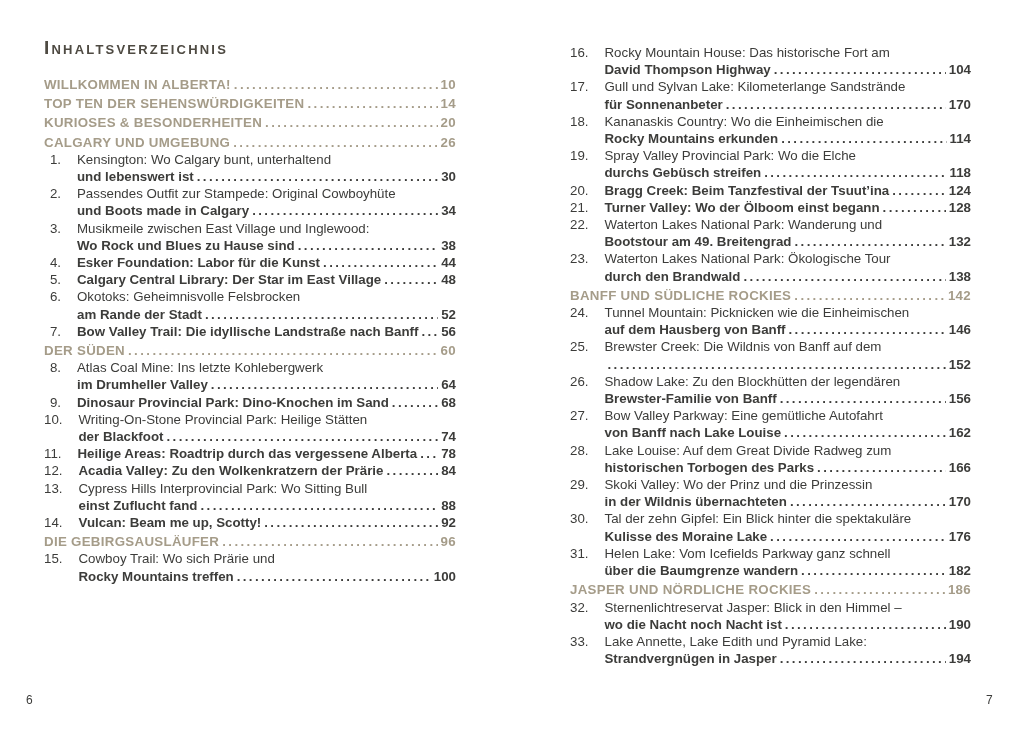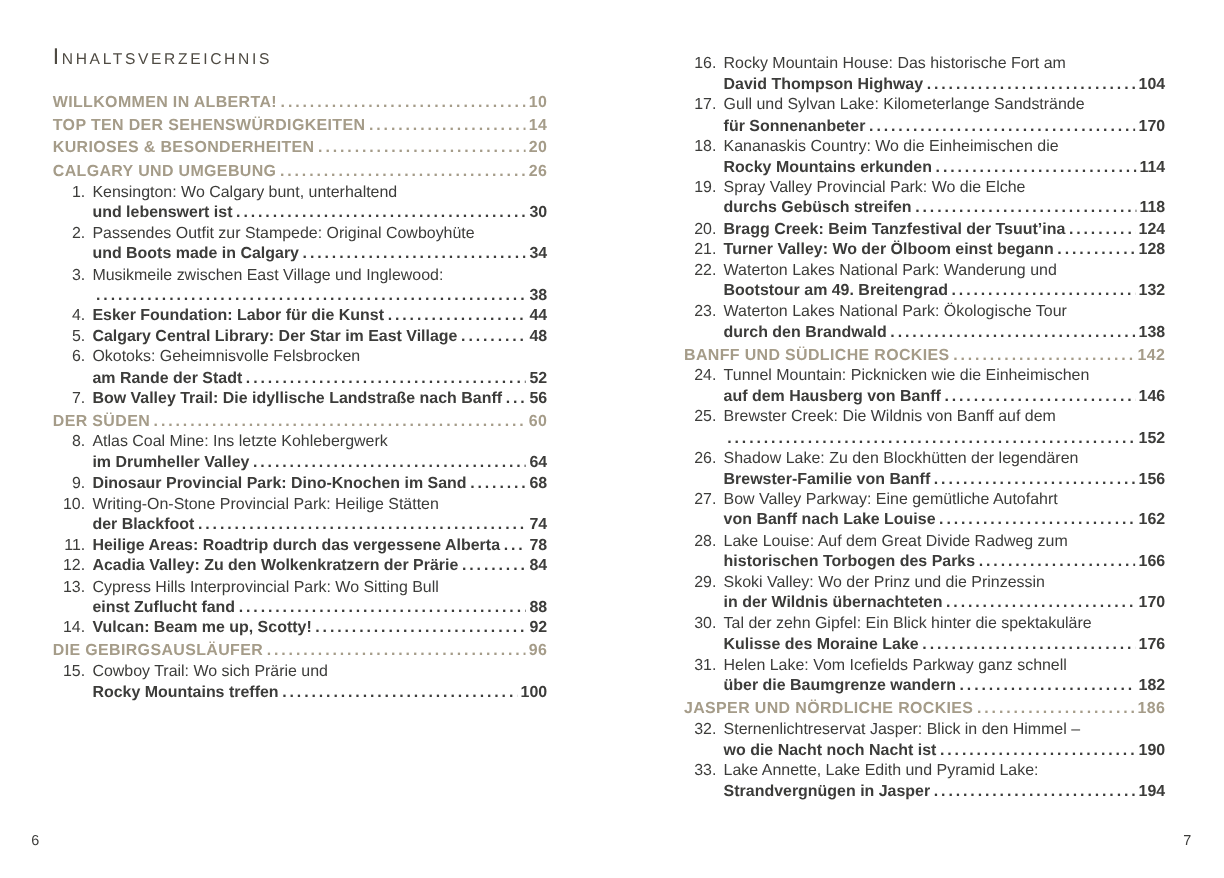--- a/index.html
+++ b/index.html
@@ -18,42 +18,42 @@
     position:relative;
     overflow:hidden;
   }
   .spread{position:absolute;inset:0;}
   .col{position:absolute;}
   .col-left{left:44px;top:36px;width:412px;}
   .col-right{left:570px;top:44px;width:401px;}
 
   .title{
     font-variant:small-caps;
-    font-weight:400;
+    font-weight:700;
     font-size:19px;
     line-height:24px;
     letter-spacing:2.2px;
     color:var(--c-title);
     margin-bottom:16px;
   }
 
   .line{display:flex;align-items:baseline;font-weight:bold;}
 
   .toc-heading{
     color:var(--c-heading);
     font-weight:bold;
     letter-spacing:0.3px;
     margin-top:2px;
   }
   .toc-heading .h-text{white-space:nowrap;}
 
   .toc-entry{display:flex;align-items:flex-start;}
   .num{
     flex:0 0 33px;
-    padding-right:6px;
+    padding-right:16px;
     text-align:right;
     white-space:nowrap;
   }
   .entry-body{flex:1 1 auto;min-width:0;}
   .e-line{white-space:nowrap;}
   .e-line.line{white-space:normal;}
   .e-text{white-space:nowrap;}
 
   .leader{
     flex:1 1 auto;
@@ -124,20 +124,21 @@
               <span class="leader"></span>
               <span class="pg">34</span>
             </div>
           </div>
         </div>
         <div class="toc-entry">
           <span class="num">3.</span>
           <div class="entry-body">
             <div class="e-line">Musikmeile zwischen East Village und Inglewood:</div>
             <div class="e-line line">
+              <span class="e-text">Wo Rock und Blues zu Hause sind</span>
               <span class="leader"></span>
               <span class="pg">38</span>
             </div>
           </div>
         </div>
         <div class="toc-entry">
           <span class="num">4.</span>
           <div class="entry-body">
             <div class="e-line line">
               <span class="e-text">Esker Foundation: Labor für die Kunst</span>

